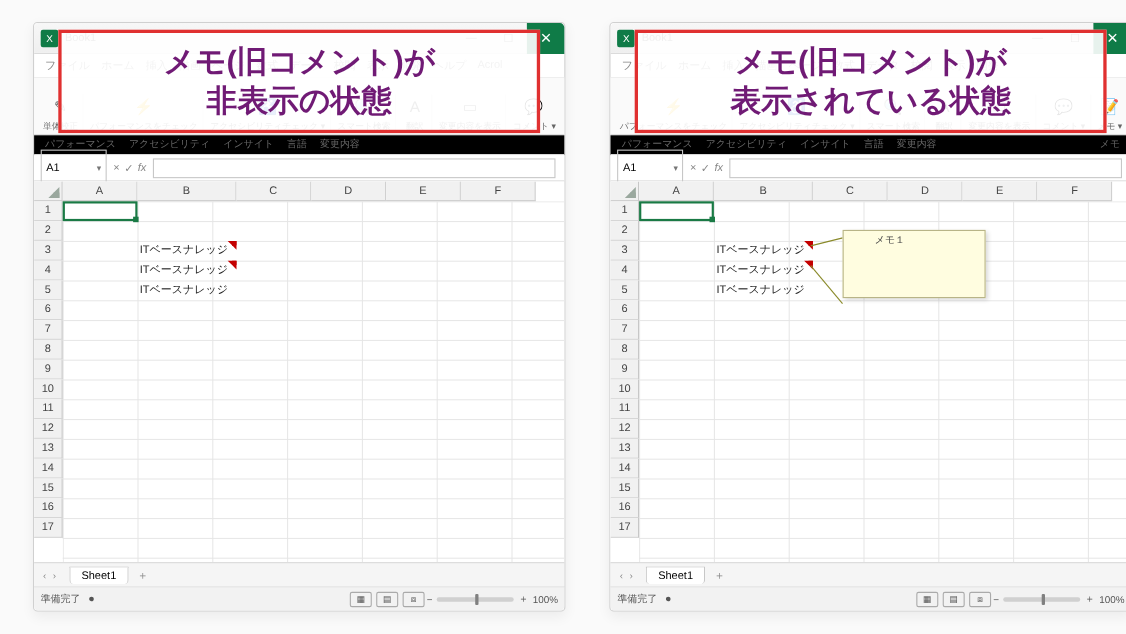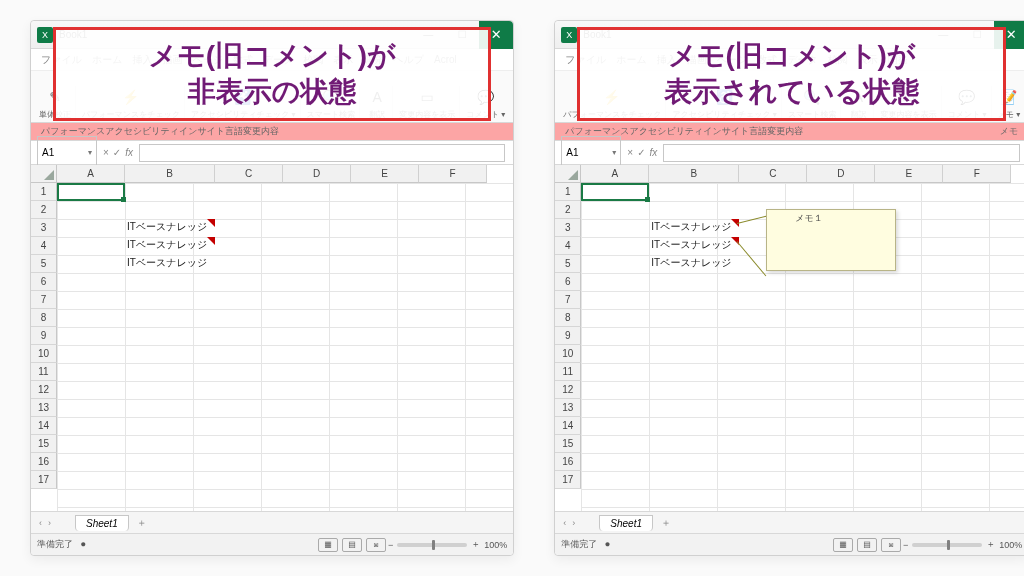--- a/index.html
+++ b/index.html
@@ -47,21 +47,21 @@
     height:52px; border-bottom:1px solid #d8d8d8;
     display:flex; align-items:flex-end; padding:0 4px 2px;
     background:#fafafa;
     gap:2px;
   }
   .ribgroup{display:flex;flex-direction:column;align-items:center;gap:1px;padding:0 4px;border-right:1px solid #e6e6e6;}
   .ribgroup:last-child{border-right:none;}
   .ribicon{width:22px;height:22px;display:flex;align-items:center;justify-content:center;font-size:14px;color:#5a5a5a;}
   .riblabel{font-size:8px;color:#666;white-space:nowrap;text-align:center;}
   .riblabels{
-    height:18px;display:flex;align-items:center;padding:0 10px;font-size:9px;color:#666;border-bottom:1px solid #d8d8d8;background:#fca5a5;
+    height:18px;display:flex;align-items:center;gap:12px;padding:0 10px;font-size:9px;color:#666;border-bottom:1px solid #d8d8d8;background:#000000;
   }
   
   .fbar{height:24px;display:flex;align-items:center;border-bottom:1px solid #d8d8d8;background:#fff;}
   .namebox{width:60px;border:1px solid #c7c7c7;height:33px;margin-left:6px;display:flex;align-items:center;padding:0 4px;font-size:10px;}
   .namebox .dd{margin-left:auto;font-size:8px;color:#777;}
   .fxctrl{display:flex;align-items:center;gap:4px;color:#888;font-size:10px;margin:0 6px;}
   .fxinput{flex:1;height:18px;border:1px solid #c7c7c7;margin-right:8px;}
   
   .gridwrap{flex:1;position:relative;overflow:hidden;background:#fff;}
   .corner{position:absolute;left:0;top:0;width:26px;height:18px;background:#f1f1f1;border-right:1px solid #c7c7c7;border-bottom:1px solid #c7c7c7;}
@@ -86,21 +86,21 @@
   .selection::after{content:"";position:absolute;right:-3px;bottom:-3px;width:5px;height:5px;background:#1a7a45;}
   
   .note{
     position:absolute;background:#fffde0;border:1px solid #b8b487;box-shadow:2px 2px 4px rgba(0,0,0,.15);
     width:130px;height:62px;padding:2px 3px;font-size:9px;color:#444;
   }
   .noteline{position:absolute;border-top:1px solid #8a8a2a;transform-origin:left center;}
   
   .tabbar{height:22px;display:flex;align-items:center;border-top:1px solid #d8d8d8;background:#f5f5f5;font-size:10px;}
   .tabnav{display:flex;gap:6px;padding:0 8px;color:#888;font-size:9px;}
-  .sheet-tab{background:#fff;border:1px solid #c7c7c7;border-bottom:none;border-radius:0 0 4px 4px;padding:2px 10px;margin-left:16px;font-style:italic;}
+  .sheet-tab{background:#fff;border:1px solid #c7c7c7;border-bottom:none;border-radius:0 0 4px 4px;padding:2px 10px;margin-left:4px;}
   .addsheet{margin-left:8px;color:#888;}
   
   .status{height:22px;display:flex;align-items:center;background:#f2f2f2;border-top:1px solid #d8d8d8;border-radius:0 0 4px 4px;padding:0 6px;font-size:9px;color:#555;}
   .status .spacer{flex:1;}
   .status .vbtn{width:20px;height:14px;border:1px solid #aaa;margin:0 2px;display:flex;align-items:center;justify-content:center;font-size:8px;border-radius:2px;}
   .slider{width:70px;height:4px;background:#d0d0d0;position:relative;margin:0 4px;border-radius:2px;}
   .slider::after{content:"";position:absolute;left:50%;top:-3px;width:3px;height:10px;background:#808080;border-radius:1px;}
   
   .callout{
     position:absolute; left:22px; right:22px; top:6px; height:94px;

